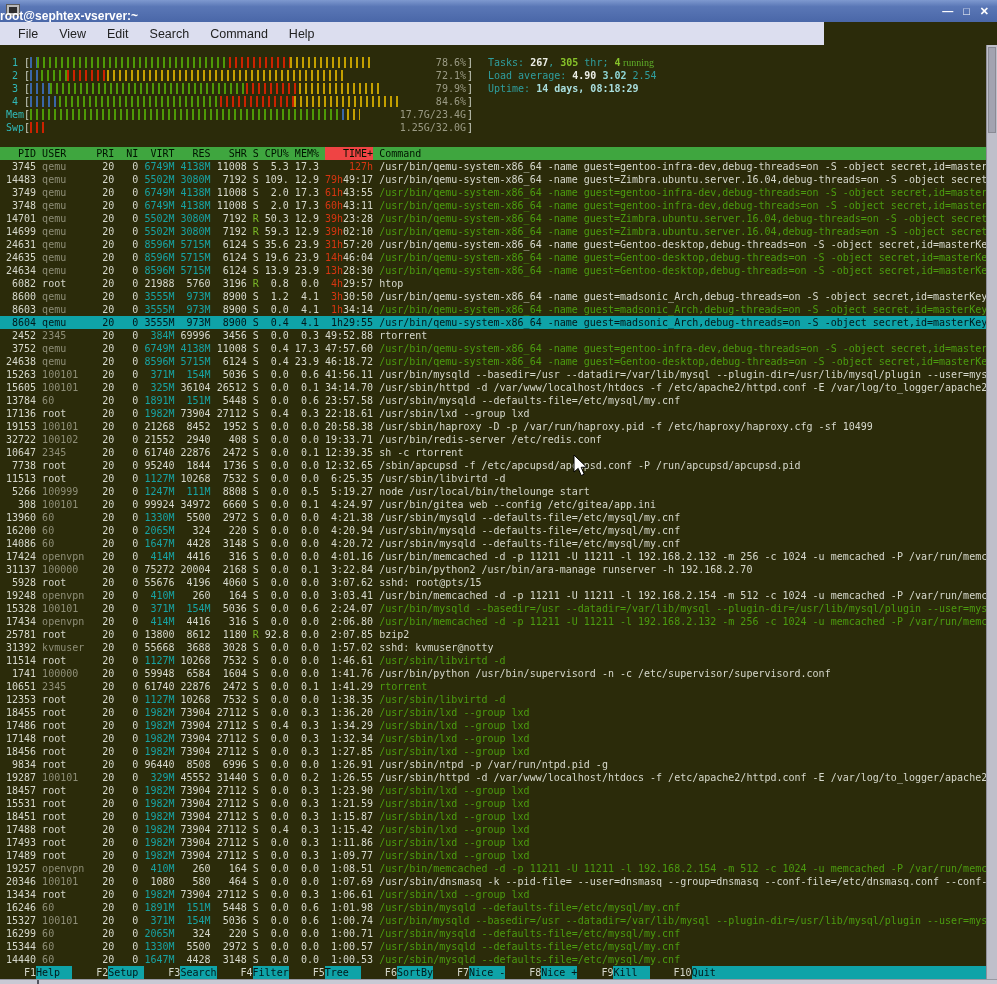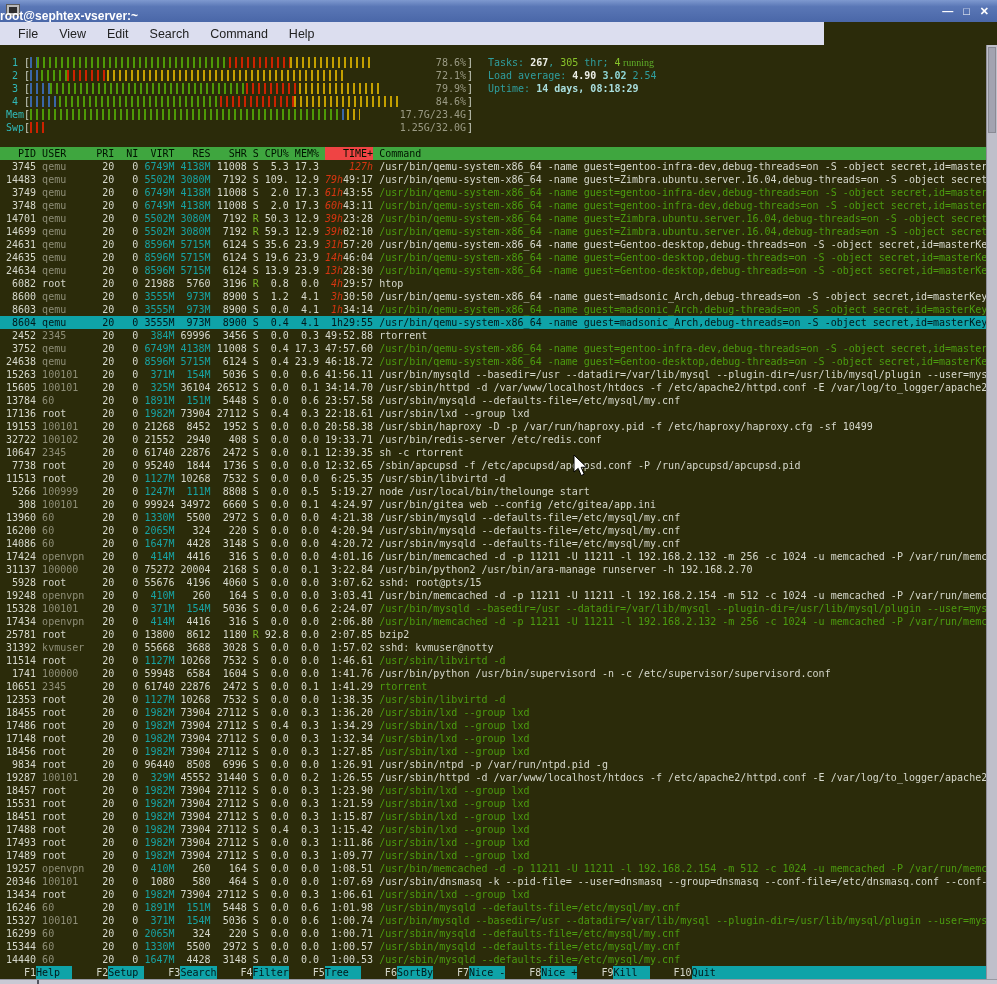--- a/index.html
+++ b/index.html
@@ -37,42 +37,42 @@
   .seg-blue{background:repeating-linear-gradient(90deg,#3a66a8 0 2px,transparent 2px 6px);}
   .seg-red{background:repeating-linear-gradient(90deg,#cc2200 0 2px,transparent 2px 6px);}
   .seg-orange{background:repeating-linear-gradient(90deg,#c4a000 0 2px,transparent 2px 6px);}
   .mtext{position:absolute;right:1px;top:0;color:#9b9b85;}
 
   
   .sysinfo{position:absolute;left:488px;top:11px;white-space:pre;}
   .sline{height:13px;}
   .si-lbl{color:#2f9e9e;}
   .si-w{color:#eceee6;font-weight:bold;}
-  .si-g{color:#87c32a;font-weight:normal;}
+  .si-g{color:#87c32a;font-weight:bold;}
   .si-gr{color:#5fae29;font-family:Liberation Serif, serif;}
   .si-c1{color:#8fd6d6;font-weight:bold;}
   .si-c2{color:#2f9e9e;}
   .si-up{color:#a9dede;font-weight:bold;}
 
   
   .thead{position:absolute;left:0;top:102px;width:100%;height:13px;background:#3fa63f;
     color:#001400;display:flex;padding-left:6px;box-sizing:border-box;white-space:pre;}
   .rows{position:absolute;left:0;top:115px;width:100%;}
   .prow{height:13px;display:flex;padding-left:6px;box-sizing:border-box;white-space:pre;overflow:hidden;}
   .prow.sel{background:#0fa3a8;}
   .c{flex:none;display:block;overflow:hidden;}
   .ar{text-align:right;} .al{text-align:left;}
   .g{margin-left:1ch;}
   .w5{width:5ch;} .w9{width:9ch;} .w3{width:3ch;} .w1{width:1ch;} .w4{width:4ch;} .w8{width:8ch;}
   .ccmd{flex:1 1 auto;overflow:hidden;}
   .fw{color:#d6d8cc;}
   .fdim{color:#8f8f78;}
   .fcyan{color:#17a3a3;}
   .fthr{color:#4c9c10;}
-  .fred{color:#d63611;font-style:italic;}
+  .fred{color:#d63611;}
   .frun{color:#7ab827;}
   .fs{color:#00191b;}
   .hsel{background:#ef4444;}
 
   
   .fnbar{position:absolute;left:0;top:921px;width:100%;height:13px;display:flex;white-space:pre;}
   .fnkey{color:#d6d8cc;flex:none;padding-left:24px;}
   .fnlabel{background:#0fa3a8;color:#00191b;flex:none;}
   .fnfill{background:#0fa3a8;flex:1;}
 

